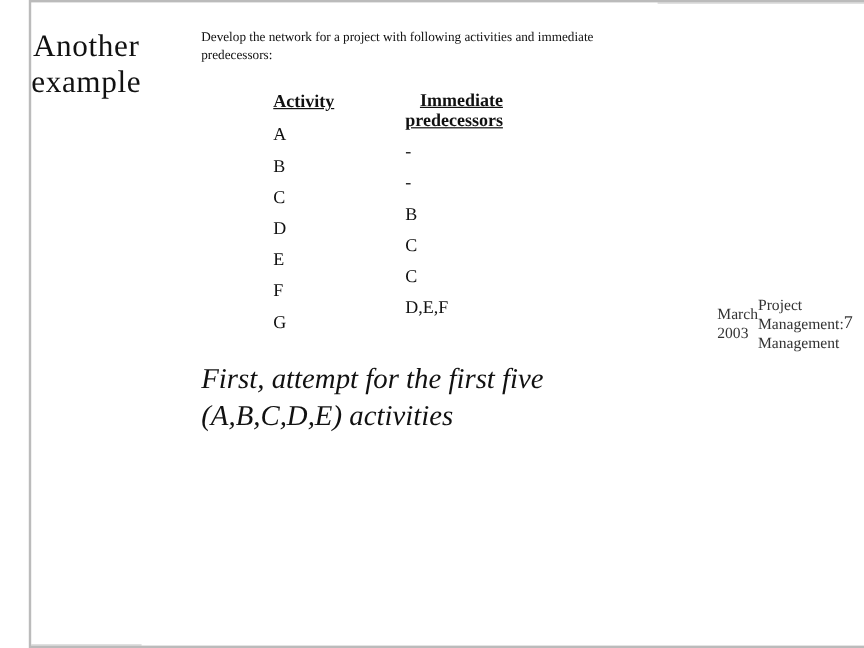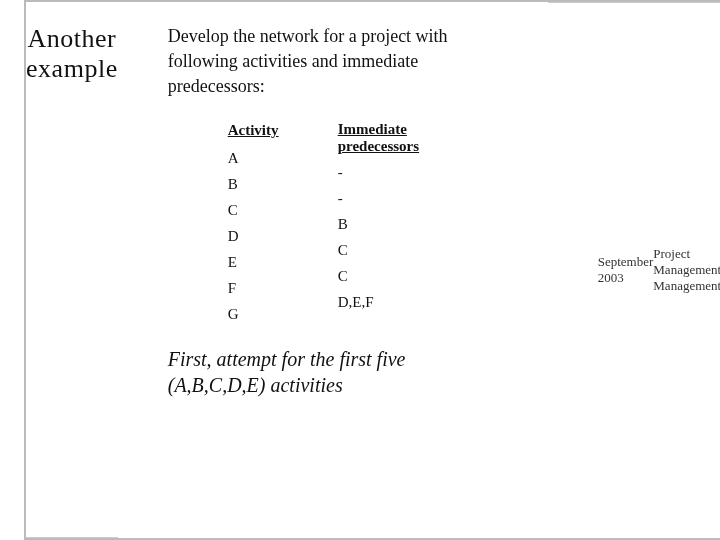--- a/index.html
+++ b/index.html
@@ -30,21 +30,21 @@
       border-bottom: 1px solid #ccc;
       letter-spacing: 0.02em;
     }
     .slide-body {
       flex: 1;
       padding: 22px 50px 10px 50px;
       display: flex;
       flex-direction: column;
     }
     .intro-text {
-      font-size: 18px;
+      font-size: 11px;
       margin-bottom: 18px;
       line-height: 1.4;
     }
     .table-area {
       display: flex;
       flex-direction: row;
       margin-left: 60px;
       font-family: Liberation Serif, serif;
     }
     .col-activity {
@@ -53,37 +53,37 @@
     .col-immediate {
       min-width: 160px;
     }
     .col-header {
       font-weight: bold;
       text-decoration: underline;
       font-size: 15px;
       margin-bottom: 2px;
     }
     .col-immediate .col-header {
-      text-align: left;
+      text-align: right;
     }
     .cell {
       font-size: 15px;
       padding: 3px 0;
       min-height: 26px;
       display: flex;
       align-items: center;
     }
     .cell-activity {
       min-width: 110px;
     }
     .cell-immediate {
       min-width: 160px;
     }
     .first-five-text {
-      font-size: 20px;
+      font-size: 24px;
       font-style: italic;
       margin-top: 18px;
       text-align: left;
       line-height: 1.3;
     }
     .slide-footer {
       display: flex;
       flex-direction: row;
       justify-content: space-between;
       align-items: center;
@@ -123,17 +123,17 @@
           <div class="cell cell-immediate">-</div>
           <div class="cell cell-immediate">B</div>
           <div class="cell cell-immediate">C</div>
           <div class="cell cell-immediate">C</div>
           <div class="cell cell-immediate">D,E,F</div>
         </div>
     </div>
     <div class="first-five-text">First, attempt for the first five (A,B,C,D,E) activities</div>
   </div>
   <div class="slide-footer">
-    <span>September 2003</span>
+    <span>March 2003</span>
     <span>Project Management: Management</span>
     <span class="footer-page">7</span>
   </div>
 </div>
 
 </body></html>

